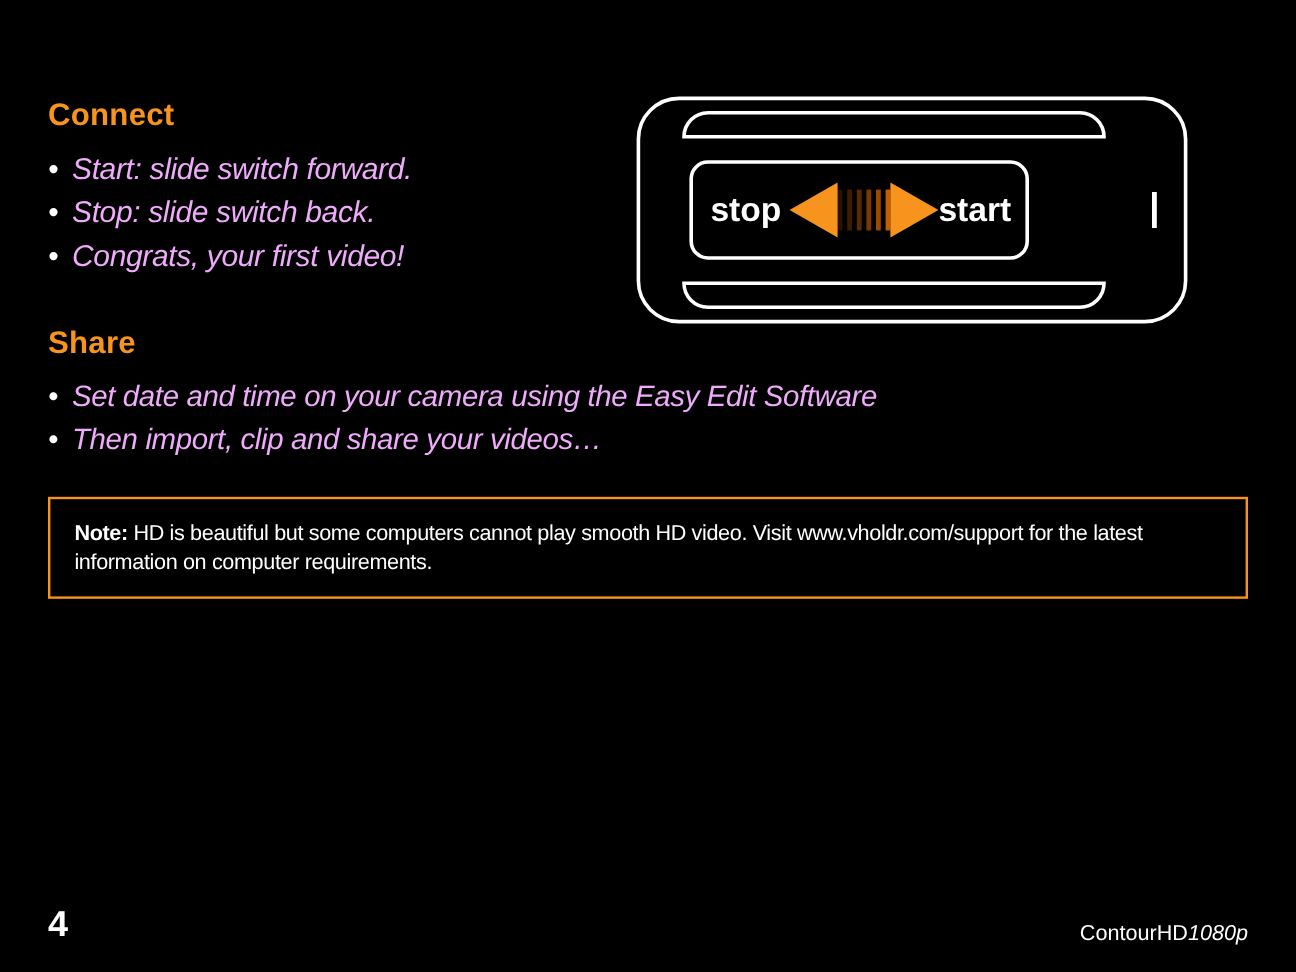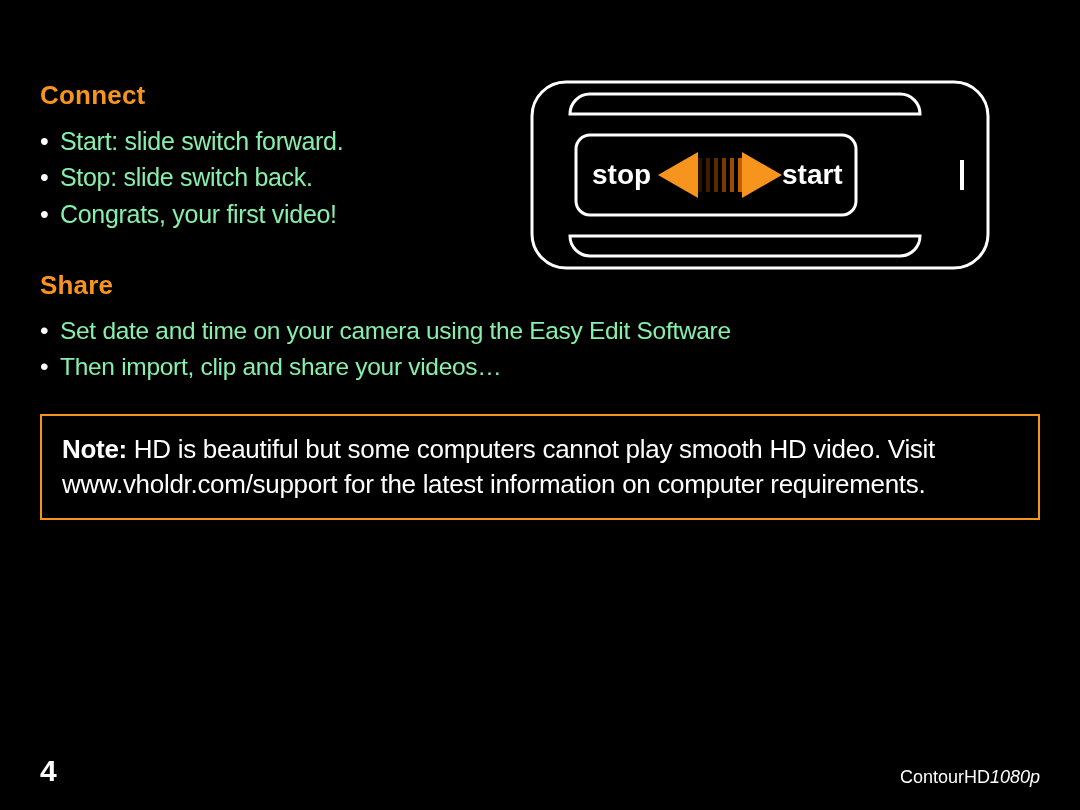--- a/index.html
+++ b/index.html
@@ -2,27 +2,27 @@
 <html><head>
 <meta charset="utf-8">
 <style>
   * { margin: 0; padding: 0; box-sizing: border-box; }
   html, body { width: 1080px; height: 810px; background: #000; color: #fff; font-family: "Helvetica Neue", Helvetica, Arial, sans-serif; overflow: hidden; }
   .page { position: relative; width: 1080px; height: 810px; padding: 80px 40px 30px 40px; }
   .top { display: flex; flex-direction: row; align-items: flex-start; }
   .left-col { flex: 0 0 420px; }
   h2.section { color: #f7941d; font-size: 26px; font-weight: bold; margin-bottom: 12px; letter-spacing: 0.2px; }
   ul.bullets { list-style: none; margin-bottom: 30px; }
-  ul.bullets li { font-size: 25px; line-height: 1.45; color: #86efac; padding-left: 20px; position: relative; letter-spacing: -0.3px; }
+  ul.bullets li { font-size: 25px; line-height: 1.45; color: #f0abfc; padding-left: 20px; position: relative; letter-spacing: -0.3px; font-style: italic; }
   ul.bullets li::before { content: "•"; position: absolute; left: 0; top: 0; color: #fff; }
   .full-width ul.bullets li { font-size: 24.5px; }
   .diagram-wrap { flex: 1; display: flex; justify-content: center; padding-left: 20px; }
   .diagram { width: 460px; height: 190px; }
   .note-box { border: 2px solid #f7941d; padding: 16px 20px; margin-top: 20px; }
-  .note-box p { font-size: 26px; line-height: 1.35; letter-spacing: -0.3px; }
+  .note-box p { font-size: 18px; line-height: 1.35; letter-spacing: -0.3px; }
   .note-box p .note-label { font-weight: bold; }
   .footer { position: absolute; left: 40px; right: 40px; bottom: 22px; display: flex; justify-content: space-between; align-items: flex-end; }
   .page-num { font-size: 30px; font-weight: bold; }
   .model { font-size: 18px; }
   .model .suffix { font-style: italic; }
 </style>
 </head>
 <body>
 
 <div class="page">

